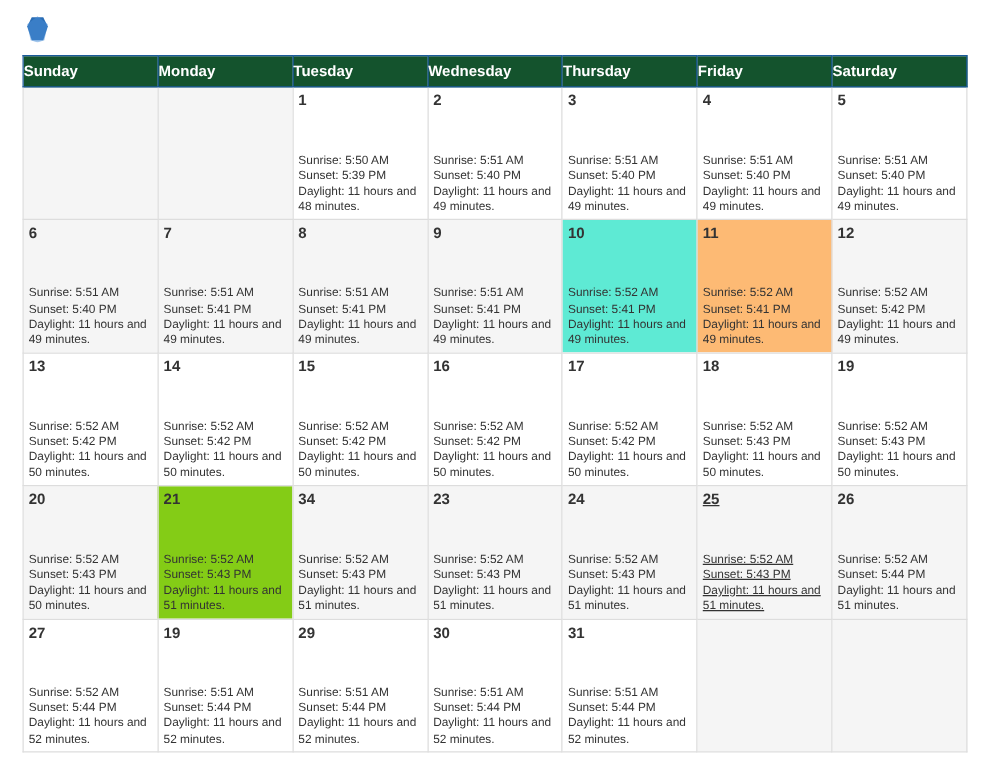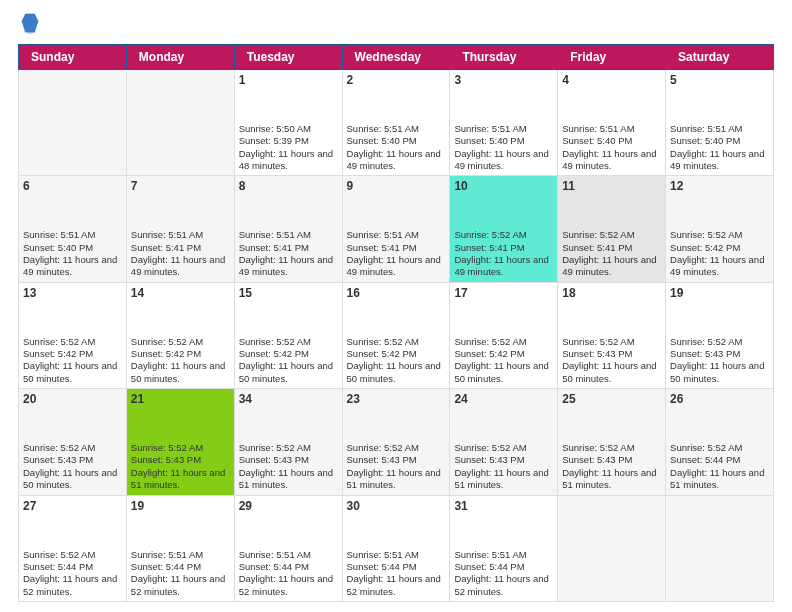--- a/index.html
+++ b/index.html
@@ -53,25 +53,25 @@
       color: #333;
       margin-top: 2px;
     }
     .calendar {
       border: 1px solid #ccc;
       border-collapse: collapse;
       width: 100%;
       flex: 1;
     }
     .calendar th {
-      background: #be185d;
+      background: #14532d;
       color: #fff;
       font-size: 12px;
       font-weight: bold;
-      padding: 5px 12px;
+      padding: 5px 0;
       text-align: left;
       border: 1px solid #1a5a9a;
     }
     .calendar td {
       border: 1px solid #ddd;
       vertical-align: top;
       padding: 3px 4px;
       width: calc(100% / 7);
       background: #fff;
     }
@@ -187,21 +187,21 @@
             <div class="day-info" style="white-space: pre-line;">Sunrise: 5:51 AM
 Sunset: 5:41 PM
 Daylight: 11 hours and 49 minutes.</div>
           </td>
           <td style="background: #5eead4;">
             <span class="day-number">10</span>
             <div class="day-info" style="white-space: pre-line;">Sunrise: 5:52 AM
 Sunset: 5:41 PM
 Daylight: 11 hours and 49 minutes.</div>
           </td>
-          <td style="background: #e5e5e5;">
+          <td style="background: #fdba74;">
             <span class="day-number">11</span>
             <div class="day-info" style="white-space: pre-line;">Sunrise: 5:52 AM
 Sunset: 5:41 PM
 Daylight: 11 hours and 49 minutes.</div>
           </td>
           <td style="background: rgb(245, 245, 245);">
             <span class="day-number">12</span>
             <div class="day-info" style="white-space: pre-line;">Sunrise: 5:52 AM
 Sunset: 5:42 PM
 Daylight: 11 hours and 49 minutes.</div>
@@ -275,21 +275,21 @@
             <div class="day-info" style="white-space: pre-line;">Sunrise: 5:52 AM
 Sunset: 5:43 PM
 Daylight: 11 hours and 51 minutes.</div>
           </td>
           <td style="background: rgb(245, 245, 245);">
             <span class="day-number">24</span>
             <div class="day-info" style="white-space: pre-line;">Sunrise: 5:52 AM
 Sunset: 5:43 PM
 Daylight: 11 hours and 51 minutes.</div>
           </td>
-          <td style="background: rgb(245, 245, 245);">
+          <td style="background: rgb(245, 245, 245); text-decoration: underline;">
             <span class="day-number">25</span>
             <div class="day-info" style="white-space: pre-line;">Sunrise: 5:52 AM
 Sunset: 5:43 PM
 Daylight: 11 hours and 51 minutes.</div>
           </td>
           <td style="background: rgb(245, 245, 245);">
             <span class="day-number">26</span>
             <div class="day-info" style="white-space: pre-line;">Sunrise: 5:52 AM
 Sunset: 5:44 PM
 Daylight: 11 hours and 51 minutes.</div>

